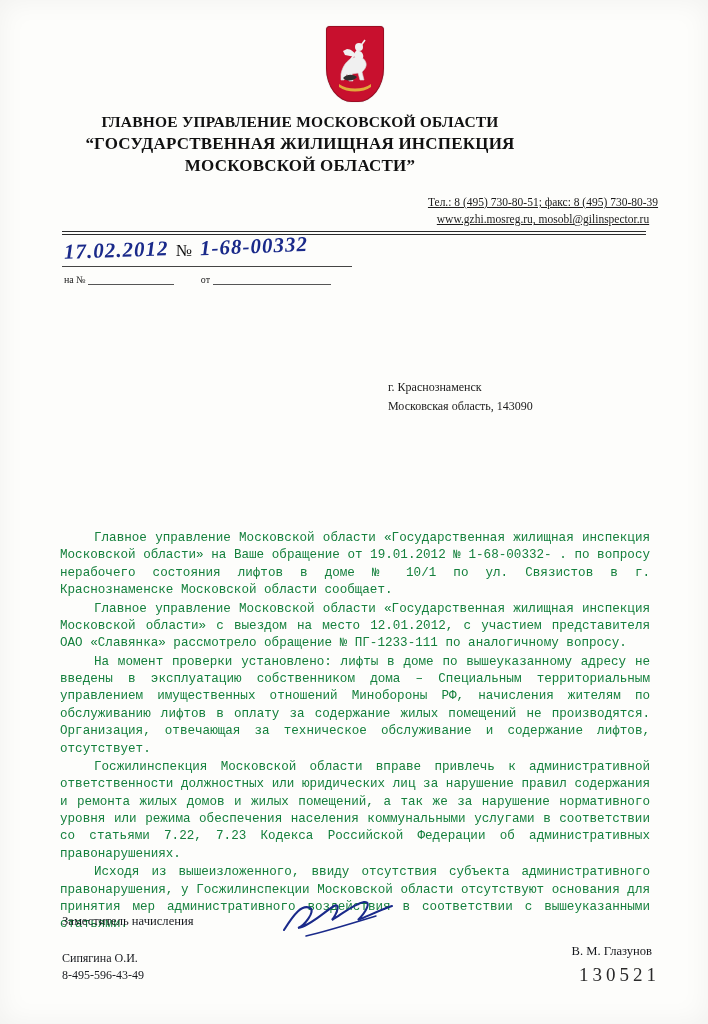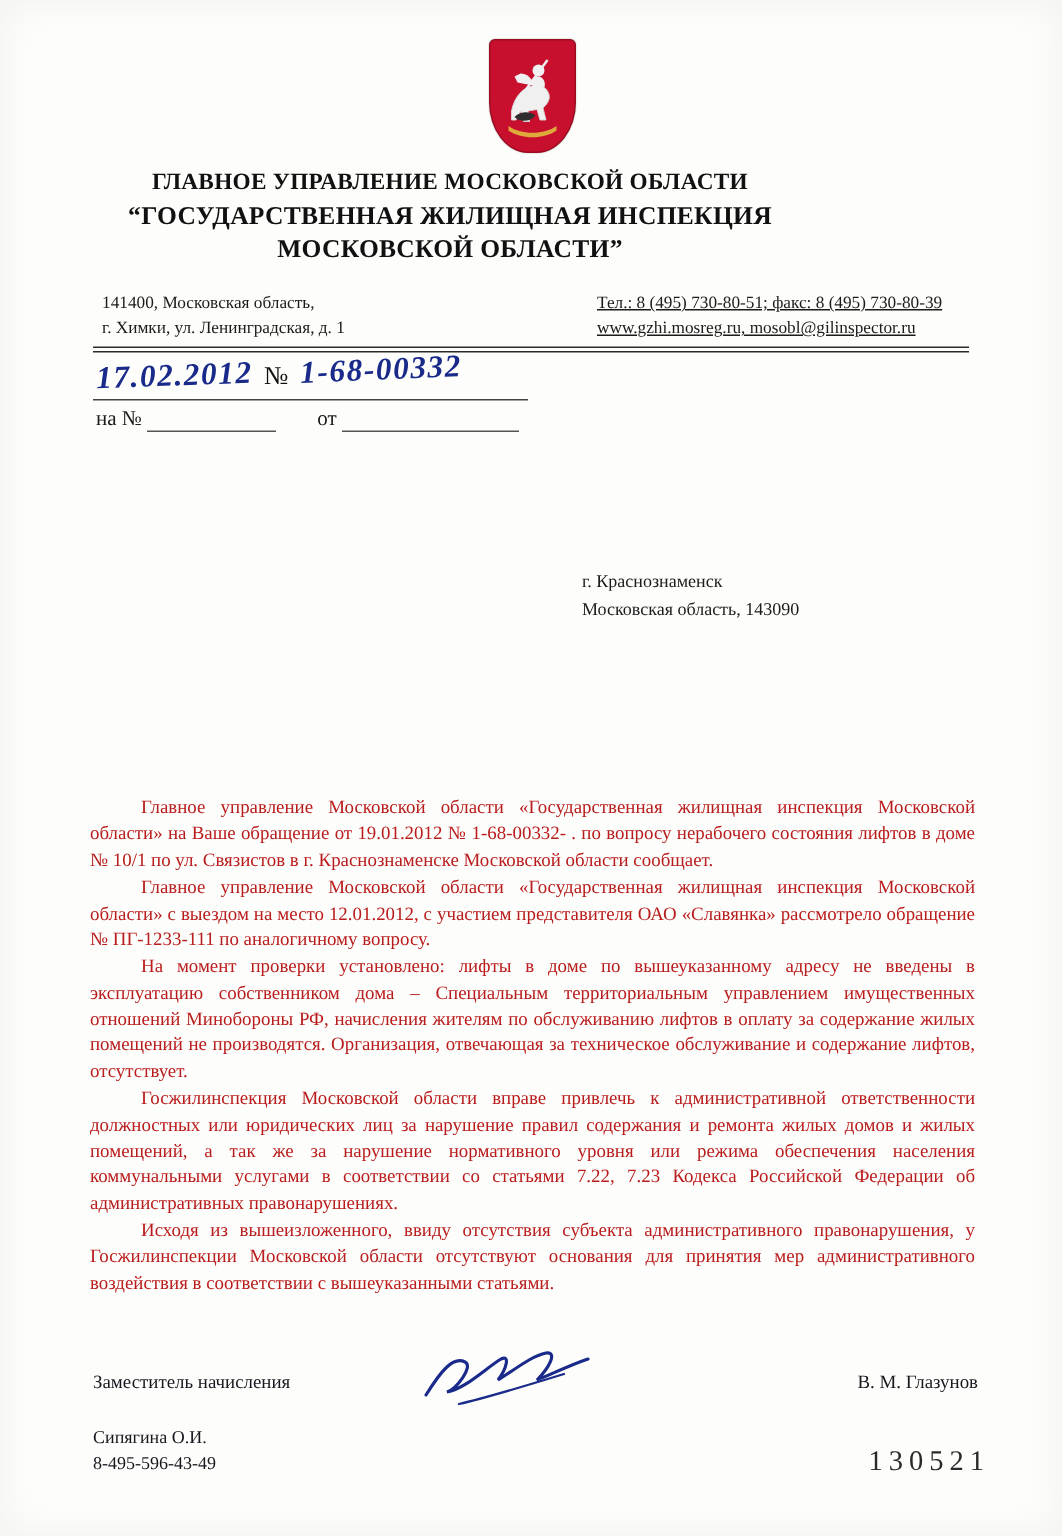--- a/index.html
+++ b/index.html
@@ -77,20 +77,21 @@
     width: 260px;
   }
   .addr-right {
     position: absolute;
     top: 194px;
     left: 398px;
     font-size: 11.5px;
     line-height: 1.5;
     width: 290px;
     color: #1b1b1b;
+    text-align: center;
   }
   .addr-right .u { text-decoration: underline; display: block; }
   .addr-right .mail { text-decoration: underline; display: block; }
 
   
   .rule {
     position: absolute;
     background: #2b2b2b;
     height: 1px;
   }
@@ -132,21 +133,21 @@
     left: 62px;
     width: 290px;
     height: 1px;
     background: #444;
   }
 
   .na-line {
     position: absolute;
     top: 272px;
     left: 64px;
-    font-size: 14px;
+    font-size: 10px;
     color: #1b1b1b;
   }
   .na-line .lbl { display: inline-block; }
   .ul-short {
     display: inline-block;
     border-bottom: 1px solid #555;
     height: 12px;
     vertical-align: bottom;
   }
 
@@ -163,38 +164,39 @@
 
   
   .body-text {
     position: absolute;
     top: 530px;
     left: 60px;
     width: 590px;
     font-size: 12.6px;
     line-height: 1.38;
     text-align: justify;
-    color: #b91c1c;
+    color: #15803d;
+    font-family: Liberation Mono, monospace;
   }
   .body-text p {
     margin: 0 0 1px 0;
     text-indent: 34px;
   }
 
   
   .sig-title {
     position: absolute;
     top: 914px;
     left: 62px;
     font-size: 12.6px;
     color: #16181d;
   }
   .sig-name {
     position: absolute;
-    top: 914px;
+    top: 944px;
     right: 56px;
     font-size: 12.6px;
     color: #16181d;
   }
   .signature {
     position: absolute;
     top: 896px;
     left: 280px;
     width: 120px;
     height: 48px;
@@ -250,24 +252,20 @@
       </div>
     </div>
   </div>
 
   <div class="org-title">
     <div class="l1">ГЛАВНОЕ УПРАВЛЕНИЕ МОСКОВСКОЙ ОБЛАСТИ</div>
     <div class="l2">“ГОСУДАРСТВЕННАЯ ЖИЛИЩНАЯ ИНСПЕКЦИЯ</div>
     <div class="l3">МОСКОВСКОЙ ОБЛАСТИ”</div>
   </div>
 
-  <div class="addr-left">
-    <div>141400, Московская область,</div>
-    <div>г. Химки, ул. Ленинградская, д. 1</div>
-  </div>
 
   <div class="addr-right">
     <span class="u">Тел.: 8 (495) 730-80-51; факс: 8 (495) 730-80-39</span>
     <span class="mail">www.gzhi.mosreg.ru, mosobl@gilinspector.ru</span>
   </div>
 
   <div class="rule r1"></div>
   <div class="rule r2"></div>
 
   <div class="hand date">17.02.2012</div>

